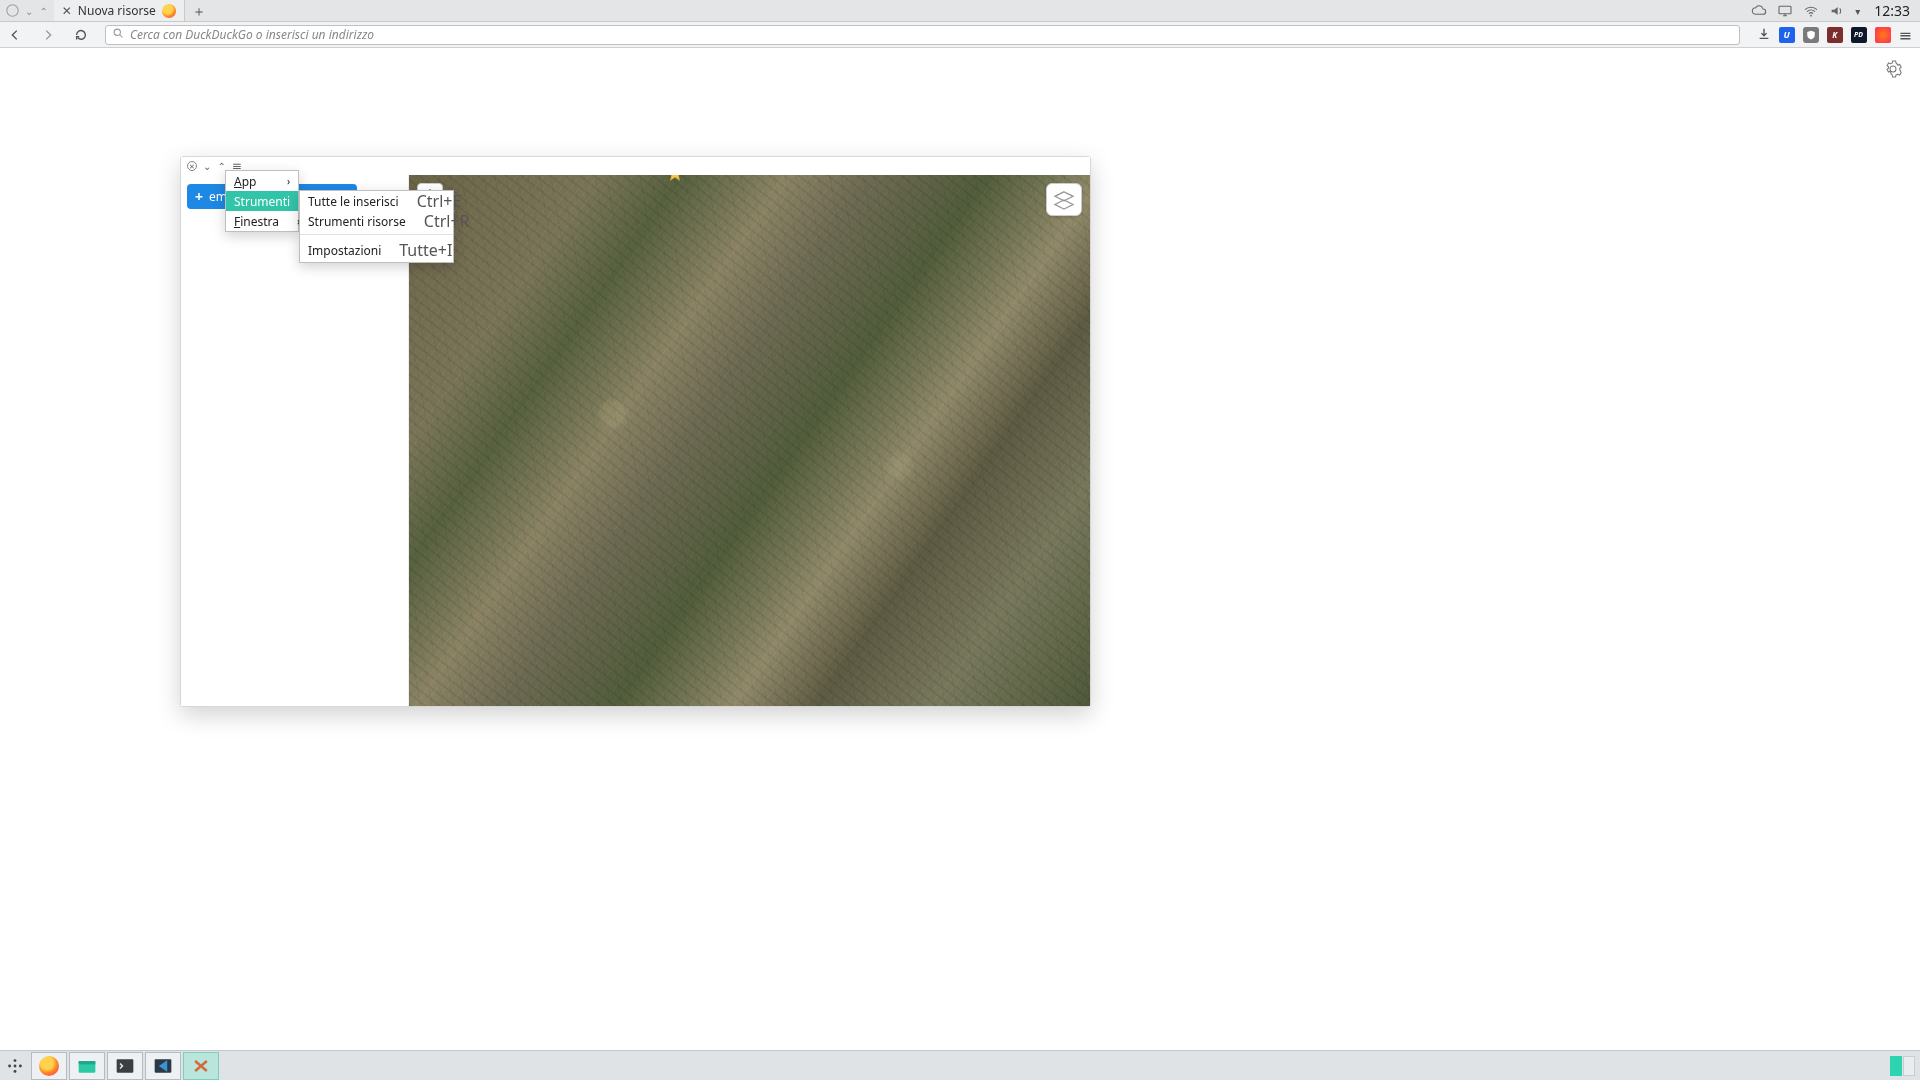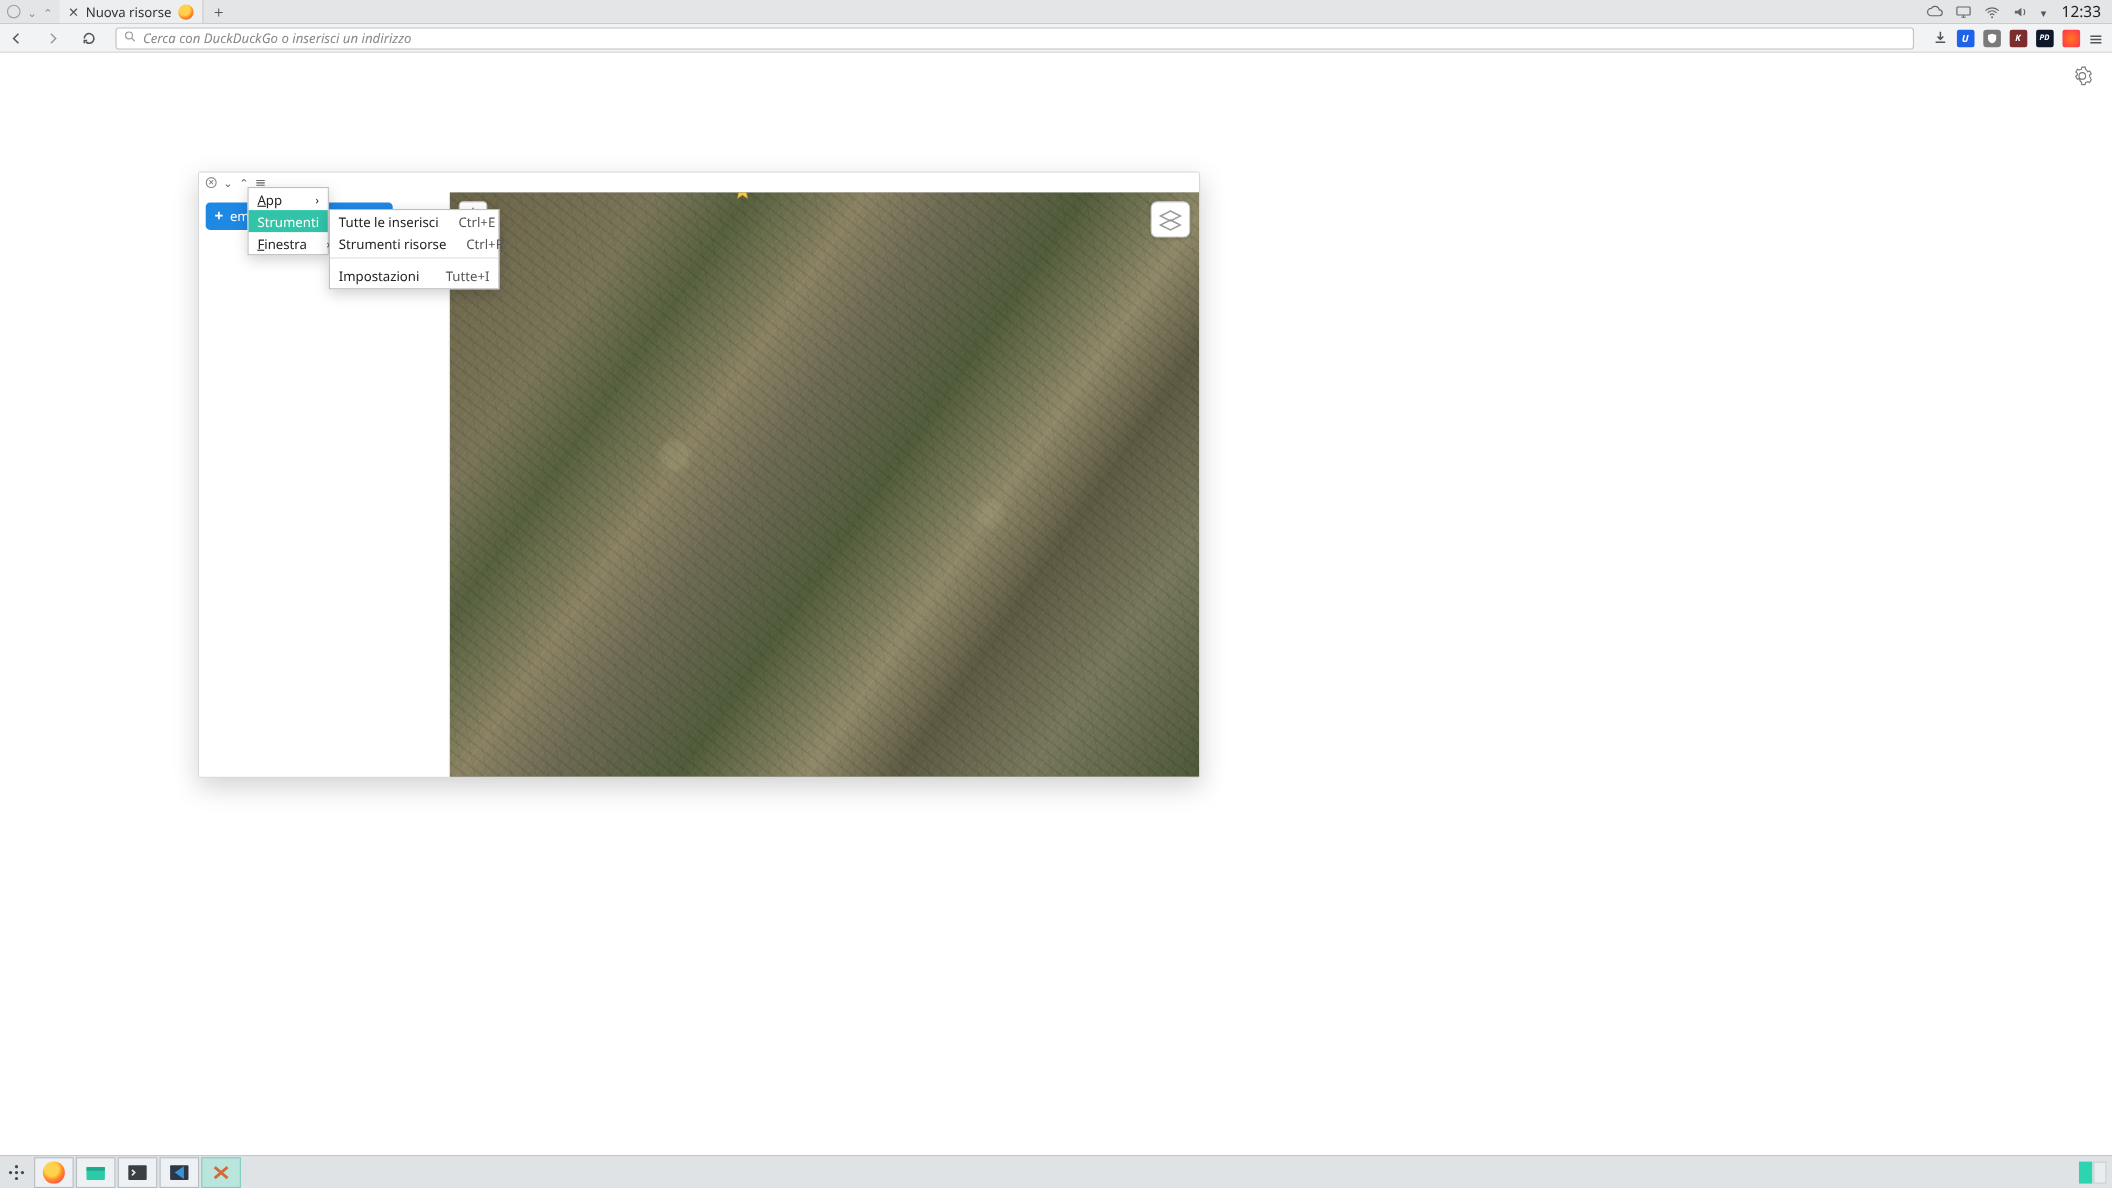--- a/index.html
+++ b/index.html
@@ -69,21 +69,21 @@
   .menu { position: absolute; background: #fff; border: 1px solid #bfbfbf; box-shadow: 0 4px 12px rgba(0,0,0,0.18); font-size: 12px; color: #222; }
   .menu-row { height: 20px; display: flex; align-items: center; padding: 0 8px; gap: 18px; white-space: nowrap; }
   .menu-row.hover { background: #31c4a9; color: #fff; }
   .menu-row .lbl { flex: 1; }
   .menu-row .arrow { font-size: 10px; color: inherit; }
   .menu-1 { left: 225px; top: 122px; width: 74px; }
   .menu-1 .menu-row { justify-content: space-between; }
   .menu-1 .uline { text-decoration: underline; text-decoration-thickness: 1px; }
   .menu-2 { left: 299px; top: 142px; width: 155px; }
   .menu-2 .menu-row { height: 20px; }
-  .menu-2 .shortcut { color: #555; font-size: 12px; }
+  .menu-2 .shortcut { color: #555; font-size: 16px; }
   .menu-2 .sep { height: 1px; background: #e0e0e0; margin: 3px 0; }
   .menu-2 .tall { height: 24px; }
 
   
   .taskbar { position: absolute; left: 0; right: 0; bottom: 0; height: 30px; background: #dfe3e6; border-top: 1px solid #c3c7ca; display: flex; align-items: center; }
   .task-launcher { width: 30px; height: 30px; display: flex; align-items: center; justify-content: center; }
   .task-item { width: 36px; height: 28px; margin: 0 1px; display: flex; align-items: center; justify-content: center; border: 1px solid transparent; }
   .task-item.framed { border: 1px solid #b5bbc0; background: #eef1f3; }
   .task-item.active { background: #b9e5dc; border: 1px solid #7fcdbf; }
   .task-spacer { flex: 1; }

